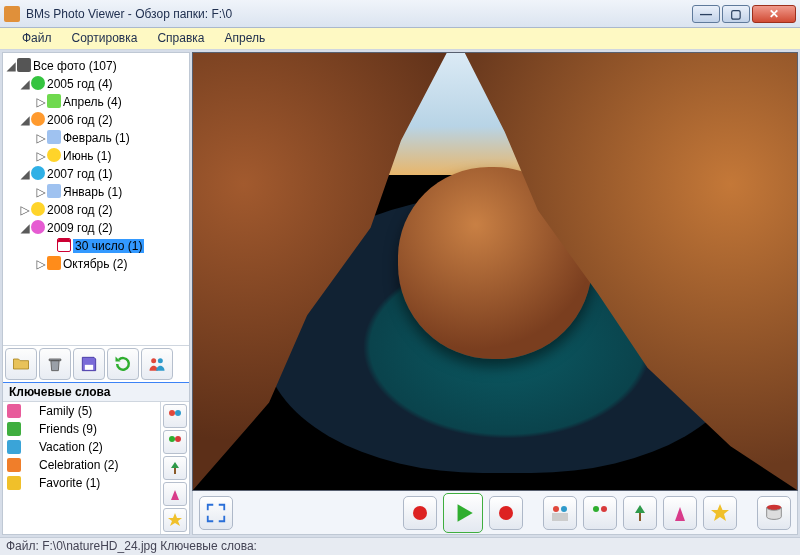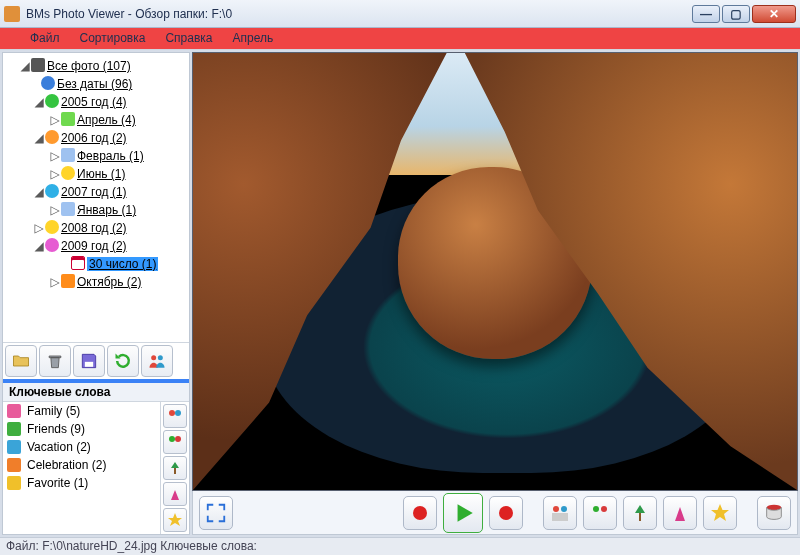--- a/index.html
+++ b/index.html
@@ -6,30 +6,30 @@
   body { width: 800px; height: 555px; background: #d6dde8; overflow: hidden; display: flex; flex-direction: column; }
 
   
   .titlebar { height: 28px; background: linear-gradient(#f0f4fa, #dbe4f0); border-bottom: 1px solid #aab8cc; display: flex; align-items: center; padding: 0 4px; }
   .titlebar .app-icon { width: 16px; height: 16px; background: #e0903a; border-radius: 2px; margin-right: 6px; }
   .titlebar .title { flex: 1; color: #203050; }
   .winbtn { width: 28px; height: 18px; margin-left: 2px; border: 1px solid #5f7a9b; border-radius: 3px; background: linear-gradient(#eaf0fa,#c2d2e8); display:flex; align-items:center; justify-content:center; color:#2b4160; font-weight:bold; }
   .winbtn.close { background: linear-gradient(#f09a8c,#d14b34); border-color:#9c2f1c; color:#fff; width:44px; }
 
   
-  .menubar { height: 22px; background: #ef4444; border-bottom: 1px solid #cfd6df; display: flex; align-items: stretch; padding: 0 20px; }
+  .menubar { height: 22px; background: #fef9c3; border-bottom: 1px solid #cfd6df; display: flex; align-items: stretch; padding: 0 12px; }
   .menubar .mitem { padding: 3px 10px; color: #203050; cursor: default; }
 
   
   .main { flex:1; display:flex; min-height:0; }
   .sidebar { width: 188px; background:#fff; border:1px solid #bfc8d4; margin:2px; display:flex; flex-direction:column; }
   .viewer { flex:1; display:flex; flex-direction:column; margin:2px 2px 2px 0; min-width:0; }
 
   
-  .tree { flex:1; overflow:auto; padding:4px 16px;text-decoration:underline; }
+  .tree { flex:1; overflow:auto; padding:4px 2px; }
   .tnode { white-space:nowrap; line-height:18px; }
   .tw { display:inline-block; width:12px; text-align:center; color:#5a5a5a; cursor:default; }
   .ic { display:inline-block; width:14px; height:14px; vertical-align:-2px; margin-right:2px; border-radius:2px; }
   .ic-cam { background:#555; }
   .ic-q { background:#3a7edb; border-radius:50%; }
   .ic-yr0 { background:#35c440; border-radius:50%; }
   .ic-yr1 { background:#ff9a2e; border-radius:50%; }
   .ic-yr2 { background:#2fb0e6; border-radius:50%; }
   .ic-yr3 { background:#ffd42a; border-radius:50%; }
   .ic-yr4 { background:#e65bd2; border-radius:50%; }
@@ -40,24 +40,24 @@
   .ic-cal { background:#fff; border:1px solid #c03; box-shadow:inset 0 3px #c03; }
   .tlabel { cursor:default; }
   .tsel { background:#3399ff; color:#000000; padding:0 2px; }
 
   
   .sb-toolbar { display:flex; padding:2px; gap:2px; border-top:1px solid #cfd6df; }
   .tbtn { width:32px; height:32px; border:1px solid #b6bfcd; border-radius:4px; background:linear-gradient(#fdfdfd,#e8ecf3); display:flex; align-items:center; justify-content:center; }
   .tbtn svg { width:20px; height:20px; }
 
   
-  .kw-header { padding:2px 6px; font-weight:bold; background:#eef2f8; border-top:4px solid #3b82f6; border-bottom:1px solid #cfd6df; }
+  .kw-header { padding:2px 6px; font-weight:bold; background:#eef2f8; border-top:1px solid #3b82f6; border-bottom:1px solid #cfd6df; }
   .kw-body { display:flex; }
   .kw-list { flex:1; border-right:1px solid #cfd6df; }
-  .kw-item { display:flex; align-items:center; padding:2px 4px; gap:4px; }
+  .kw-item { display:flex; align-items:center; padding:2px 4px; gap:16px; }
   .kw-buttons { width:28px; display:flex; flex-direction:column; gap:2px; padding:2px; }
   .kbtn { width:24px; height:24px; border:1px solid #b6bfcd; border-radius:3px; background:linear-gradient(#fdfdfd,#e8ecf3); display:flex; align-items:center; justify-content:center; }
 
   
   .photo-wrap { flex:1; background:#000; border:1px solid #586070; position:relative; overflow:hidden; }
   .photo { position:absolute; inset:0; }
   .sky { position:absolute; top:0; left:0; right:0; height:28%; background:linear-gradient(#dbeaf5,#b8d4e6 60%,#e8b66b); }
   .rock-l { position:absolute; left:0; top:0; width:42%; height:100%; background:radial-gradient(circle at 20% 30%, #a25a2e, #5c2f18 70%); clip-path: polygon(0 0, 100% 0, 82% 20%, 70% 40%, 45% 60%, 30% 80%, 0 100%); }
   .rock-r { position:absolute; right:0; top:0; width:55%; height:100%; background:radial-gradient(circle at 80% 30%, #c47838, #6b3a1e 70%); clip-path: polygon(100% 0, 0 0, 12% 18%, 22% 36%, 40% 55%, 55% 72%, 80% 90%, 100% 100%); }
   .river { position:absolute; left:12%; right:8%; top:32%; bottom:4%; background:radial-gradient(ellipse at 50% 55%, #0b5a63 0%, #0a434c 40%, transparent 42%), #123; border-radius:50% 50% 45% 45%; }
@@ -88,21 +88,20 @@
   <div class="mitem">Сортировка</div>
   <div class="mitem">Справка</div>
   <div class="mitem">Апрель</div>
 </div>
 
 <div class="main">
 
   <div class="sidebar">
     <div class="tree">
       <div class="tnode"><span class="tw">◢</span><span class="ic ic-cam"></span><span class="tlabel">Все фото (107)</span></div>
-      <div class="tnode" style="padding-left:22px;"><span class="ic ic-q"></span><span class="tlabel">Без даты (96)</span></div>
       <div class="tnode" style="padding-left:14px;"><span class="tw">◢</span><span class="ic ic-yr0"></span><span class="tlabel">2005 год (4)</span></div>
       <div class="tnode" style="padding-left:30px;"><span class="tw">▷</span><span class="ic ic-leaf"></span><span class="tlabel">Апрель (4)</span></div>
       <div class="tnode" style="padding-left:14px;"><span class="tw">◢</span><span class="ic ic-yr1"></span><span class="tlabel">2006 год (2)</span></div>
       <div class="tnode" style="padding-left:30px;"><span class="tw">▷</span><span class="ic ic-snow"></span><span class="tlabel">Февраль (1)</span></div>
       <div class="tnode" style="padding-left:30px;"><span class="tw">▷</span><span class="ic ic-sun"></span><span class="tlabel">Июнь (1)</span></div>
       <div class="tnode" style="padding-left:14px;"><span class="tw">◢</span><span class="ic ic-yr2"></span><span class="tlabel">2007 год (1)</span></div>
       <div class="tnode" style="padding-left:30px;"><span class="tw">▷</span><span class="ic ic-snow"></span><span class="tlabel">Январь (1)</span></div>
       <div class="tnode" style="padding-left:14px;"><span class="tw">▷</span><span class="ic ic-yr3"></span><span class="tlabel">2008 год (2)</span></div>
       <div class="tnode" style="padding-left:14px;"><span class="tw">◢</span><span class="ic ic-yr4"></span><span class="tlabel">2009 год (2)</span></div>
       <div class="tnode" style="padding-left:52px;"><span class="ic ic-cal"></span><span class="tlabel tsel">30 число (1)</span></div>

